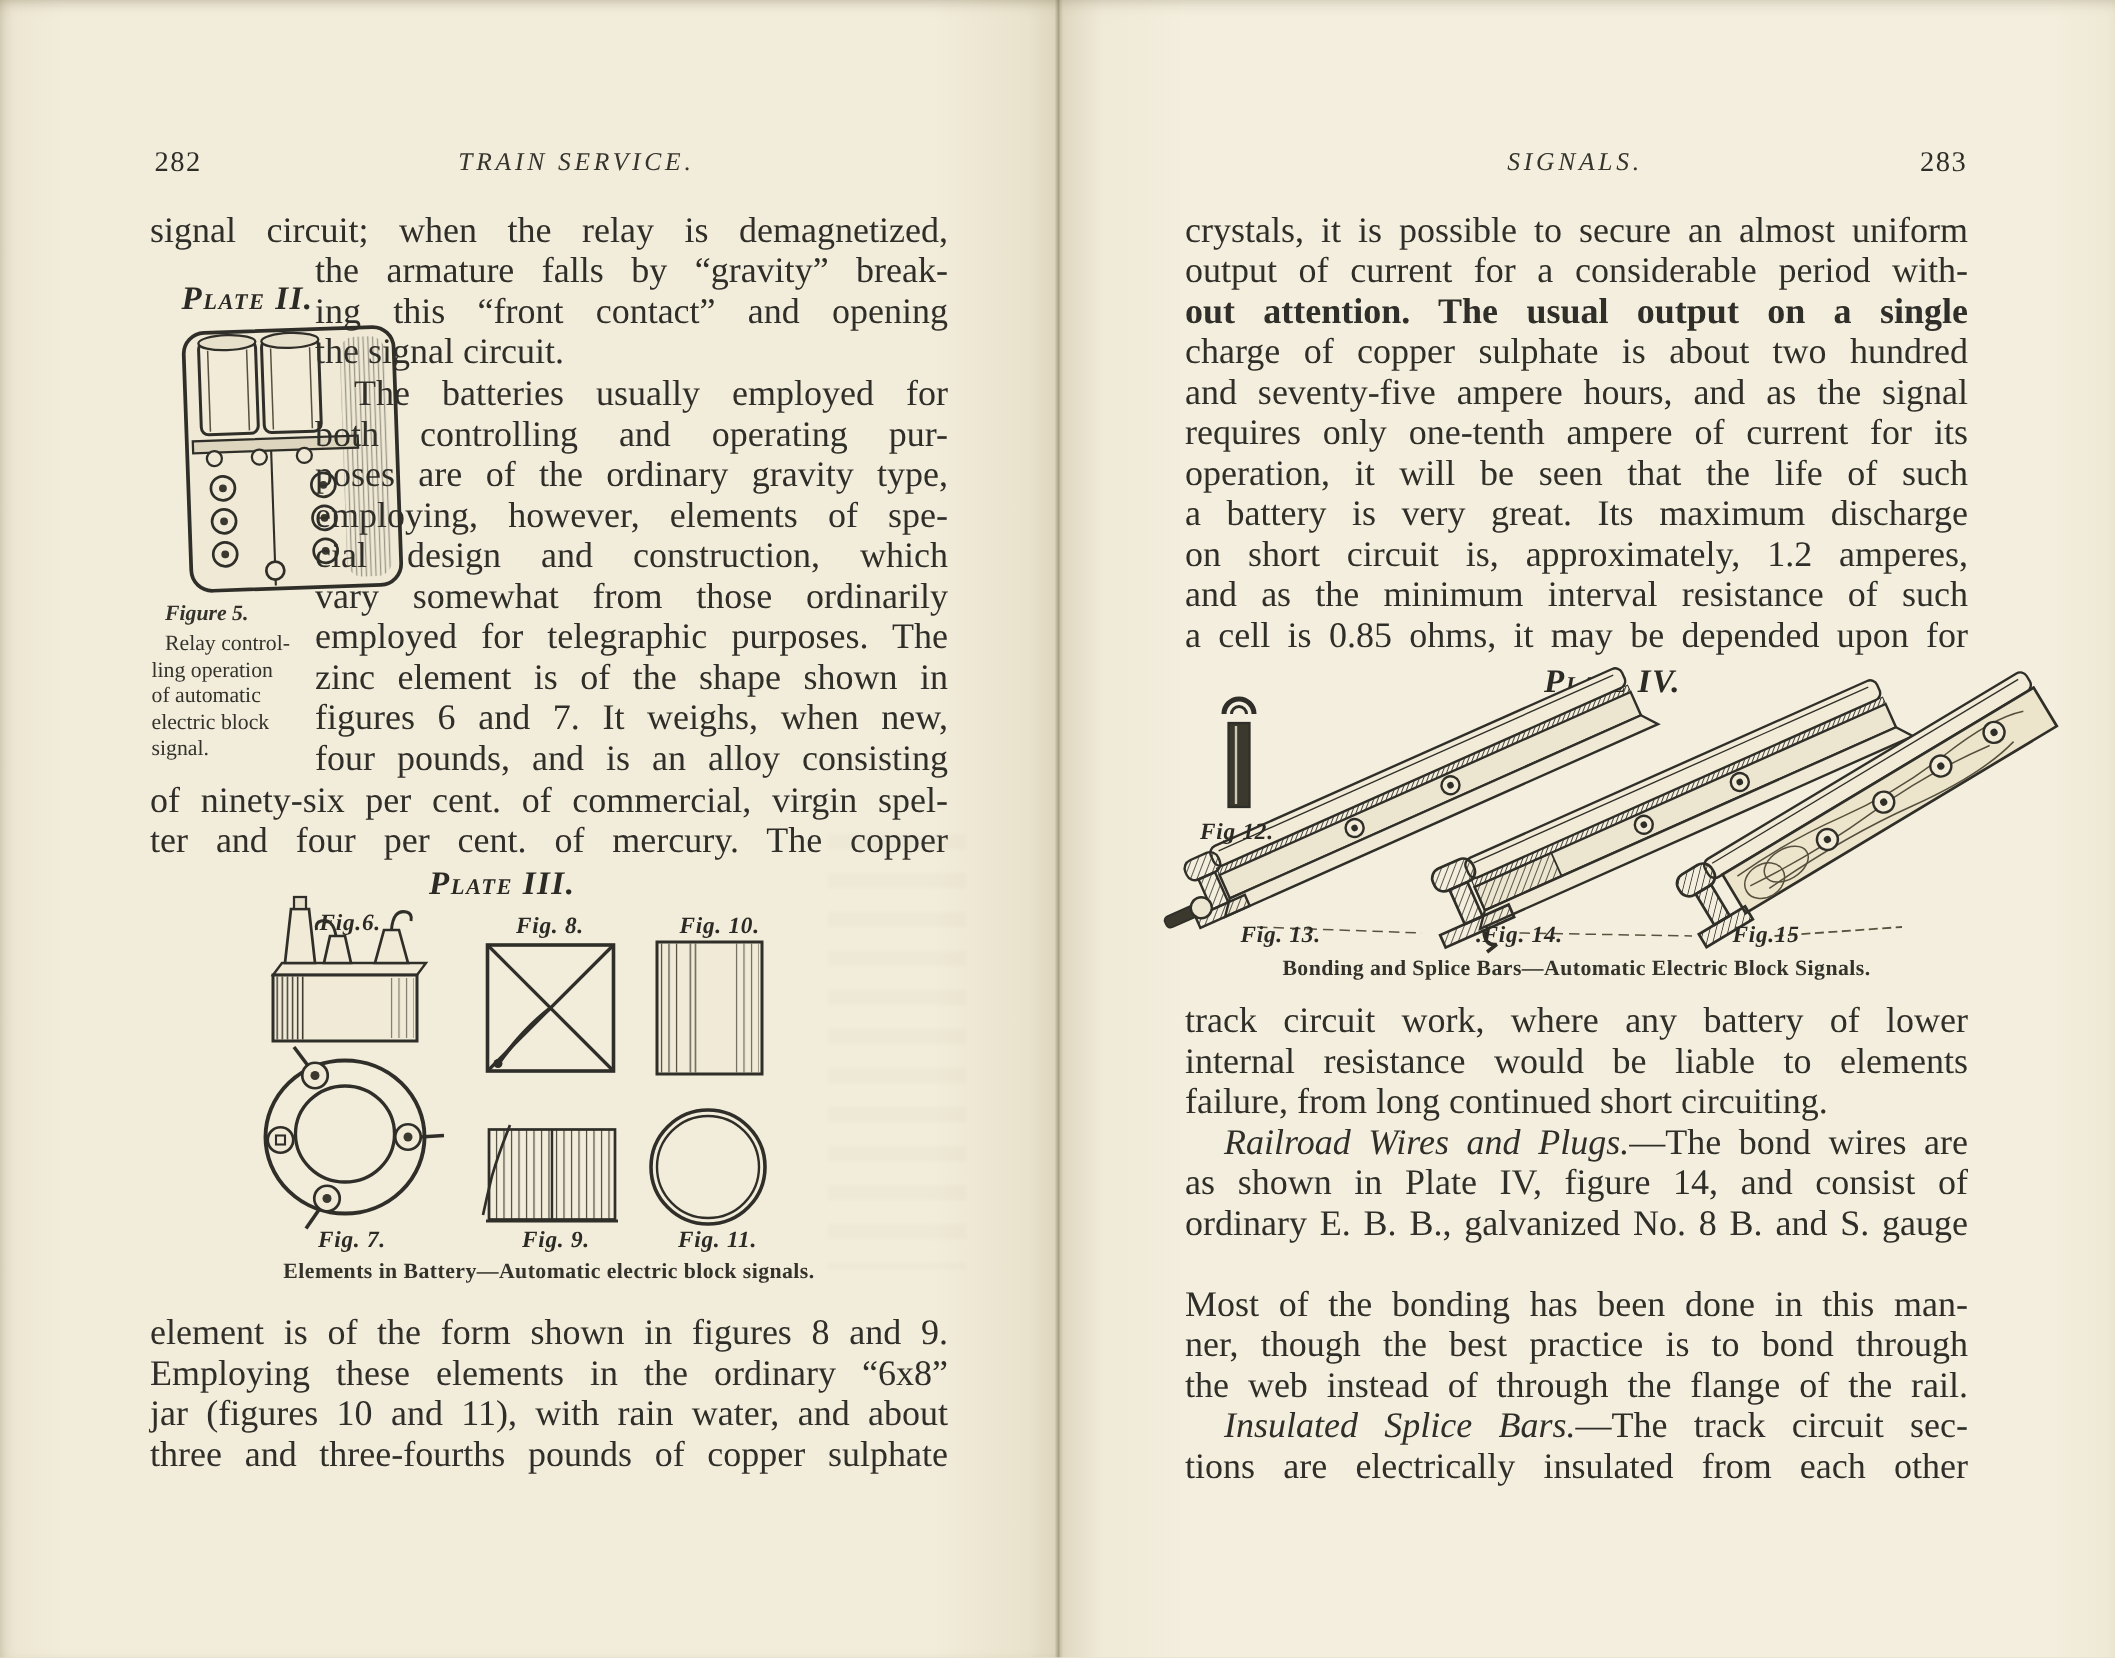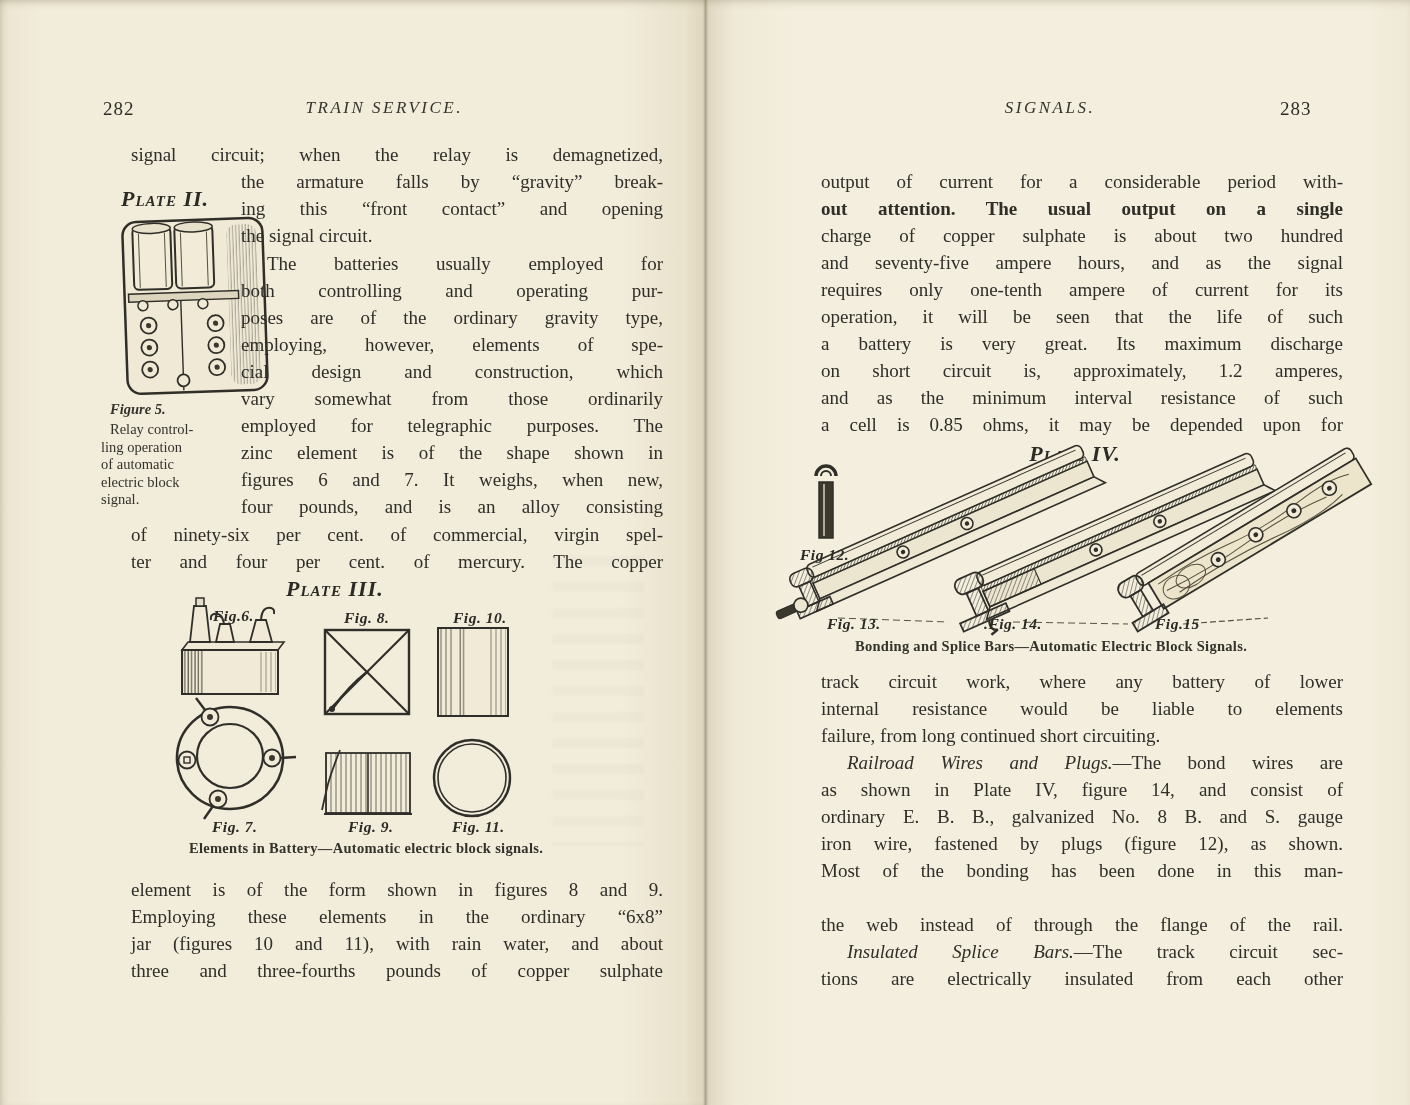--- a/index.html
+++ b/index.html
@@ -11,22 +11,22 @@
   .page-left{left:0;width:706px;
     background:linear-gradient(to right,#ece5d1 0%,#f2ecdb 6%,#f2ecdb 88%,#e9e2cc 97%,#ddd5bd 100%);
     box-shadow:inset 0 6px 10px -6px rgba(120,110,80,.45), inset 6px 0 10px -6px rgba(120,110,80,.35);}
   .page-right{left:706px;width:704px;
     background:linear-gradient(to right,#ded6bf 0%,#efe9d7 4%,#f3eedd 12%,#f3eedd 94%,#eee8d5 100%);
     box-shadow:inset 0 6px 10px -6px rgba(120,110,80,.4);}
   .crease{position:absolute;top:0;left:703px;width:6px;height:1105px;
     background:linear-gradient(to right,rgba(90,80,55,0),rgba(90,80,55,.38) 45%,rgba(90,80,55,.1) 70%,rgba(90,80,55,0));}
   .pageno{position:absolute;font-size:19px;letter-spacing:1px;color:#2e2d27;}
   .runhead{position:absolute;font-style:italic;font-size:17px;letter-spacing:2.5px;color:#35342d;}
-  .bl{position:absolute;font-size:19px;line-height:27px;color:#2f2e28;white-space:nowrap;
-      text-align:justify;text-align-last:justify;white-space:normal;margin-left:31px;}
+  .bl{position:absolute;font-size:24px;line-height:27px;color:#2f2e28;white-space:nowrap;
+      text-align:justify;text-align-last:justify;white-space:normal;}
   .bl.noj{text-align-last:left;}
   .lw-full{left:100px;width:532px;}
   .lw-col{left:210px;width:422px;}
   .rw{left:790px;width:522px;}
   .ind{text-indent:26px;}
   .plate-label{position:absolute;font-weight:bold;font-style:italic;font-variant:small-caps;
       font-size:22px;letter-spacing:1px;color:#2b2a24;}
   .fig-label{position:absolute;font-weight:bold;font-style:italic;font-size:15.5px;
       letter-spacing:.5px;color:#2b2a24;white-space:nowrap;}
   .fig-caption{position:absolute;font-weight:bold;font-size:14.5px;color:#33322b;
@@ -210,20 +210,21 @@
   <div class="bl lw-full" style="top:876px;">element is of the form shown in figures 8 and 9.</div>
   <div class="bl lw-full" style="top:903px;">Employing these elements in the ordinary “6x8”</div>
   <div class="bl lw-full" style="top:930px;">jar (figures 10 and 11), with rain water, and about</div>
   <div class="bl lw-full" style="top:957px;">three and three-fourths pounds of copper sulphate</div>
 
   <div class="ghost" style="left:552px;top:556px;width:92px;height:290px;"></div>
 
   <div class="runhead" style="left:960px;top:98px;width:180px;text-align:center;">SIGNALS.</div>
   <div class="pageno" style="left:1280px;top:98px;">283</div>
 
+  <div class="bl rw" style="top:141px;">crystals, it is possible to secure an almost uniform</div>
   <div class="bl rw" style="top:168px;">output of current for a considerable period with-</div>
   <div class="bl rw" style="top:195px;font-weight:bold;">out attention.  The usual output on a single</div>
   <div class="bl rw" style="top:222px;">charge of copper sulphate is about two hundred</div>
   <div class="bl rw" style="top:249px;">and seventy-five ampere hours, and as the signal</div>
   <div class="bl rw" style="top:276px;">requires only one-tenth ampere of current for its</div>
   <div class="bl rw" style="top:303px;">operation, it will be seen that the life of such</div>
   <div class="bl rw" style="top:330px;">a battery is very great.  Its maximum discharge</div>
   <div class="bl rw" style="top:357px;">on short circuit is, approximately, 1.2 amperes,</div>
   <div class="bl rw" style="top:384px;">and as the minimum interval resistance of such</div>
   <div class="bl rw" style="top:411px;">a cell is 0.85 ohms, it may be depended upon for</div>
@@ -318,19 +319,19 @@
   <div class="fig-label" style="left:1155px;top:615px;">Fig.15</div>
   <div class="fig-caption" style="left:790px;top:638px;width:522px;">Bonding and Splice Bars—Automatic Electric Block Signals.</div>
 
   <div class="bl rw" style="top:668px;">track circuit work, where any battery of lower</div>
   <div class="bl rw" style="top:695px;">internal resistance would be liable to elements</div>
   <div class="bl rw ind" style="top:749px;"><i>Railroad Wires and Plugs.</i><span>—The bond wires are</span></div>
 
   <div class="bl rw noj" style="top:722px;">failure, from long continued short circuiting.</div>
   <div class="bl rw" style="top:776px;">as shown in Plate IV, figure 14, and consist of</div>
   <div class="bl rw" style="top:803px;">ordinary E. B. B., galvanized No. 8 B. and S. gauge</div>
-  <div class="bl rw" style="top:830px;">iron wire, fastened by plugs (figure 12), as shown.</div>
   <div class="bl rw" style="top:857px;">Most of the bonding has been done in this man-</div>
+  <div class="bl rw" style="top:884px;">ner, though the best practice is to bond through</div>
   <div class="bl rw" style="top:911px;">the web instead of through the flange of the rail.</div>
 
   <div class="bl rw ind" style="top:938px;"><i>Insulated Splice Bars.</i><span>—The track circuit sec-</span></div>
   <div class="bl rw" style="top:965px;">tions are electrically insulated from each other</div>
 </div>
 
 </body></html>

